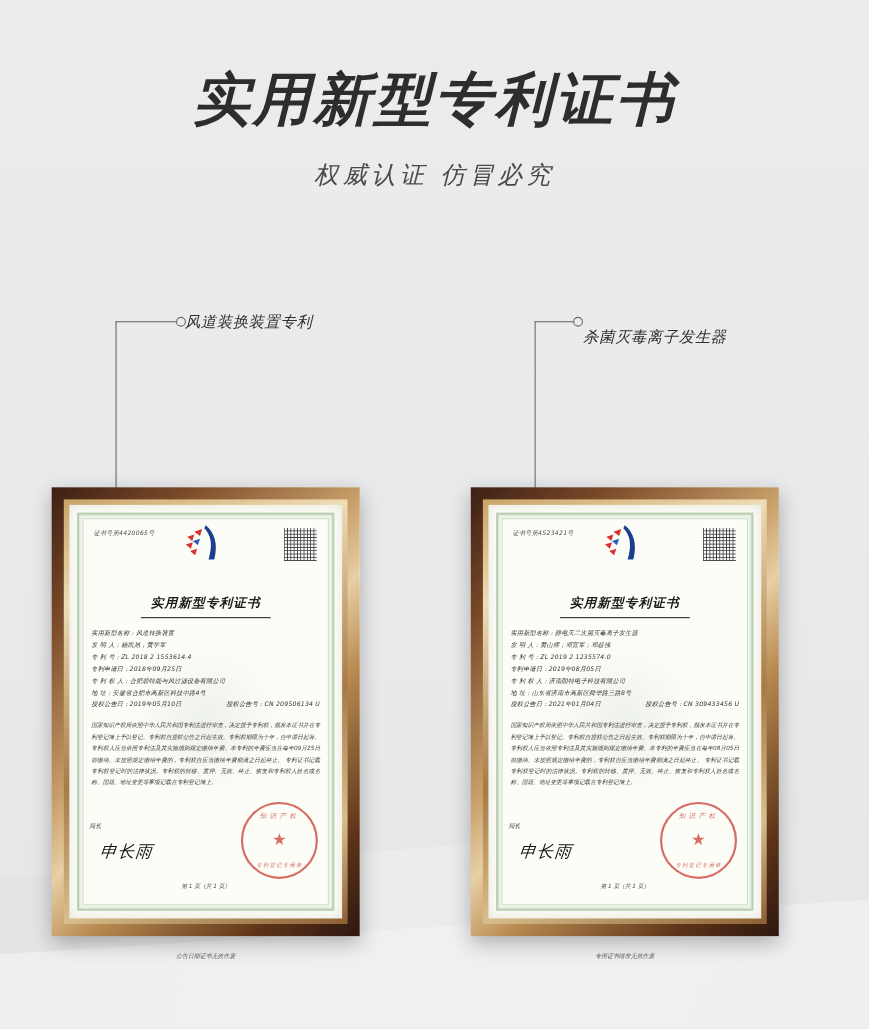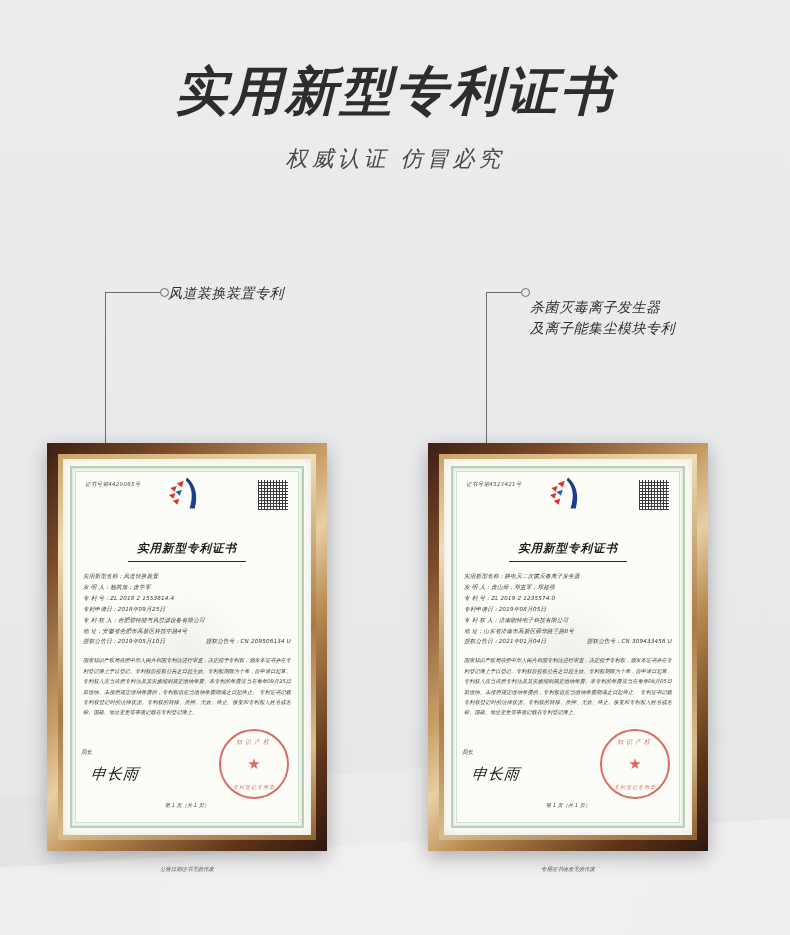--- a/index.html
+++ b/index.html
@@ -334,21 +334,20 @@
     <div>风道装换装置专利</div>
   </div>
 
   <div class="leader" style="left:486px; top:288px; width:42px; height:165px;">
     <div class="dot" style="left:35px; top:0px;"></div>
     <div class="hline" style="left:0px; top:3.5px; width:36px;"></div>
     <div class="vline" style="left:0px; top:3.5px; height:161px;"></div>
   </div>
   <div class="callout callout-right">
     <div>杀菌灭毒离子发生器</div>
-    <div>及离子能集尘模块专利</div>
   </div>
 
   <div class="frame left">
     <div class="frame-inner">
       <div class="paper">
         <div class="watermark"></div>
 
         <div class="cert-top">
           <div class="cert-no">证书号第4420065号</div>
           <div class="qr"></div>

